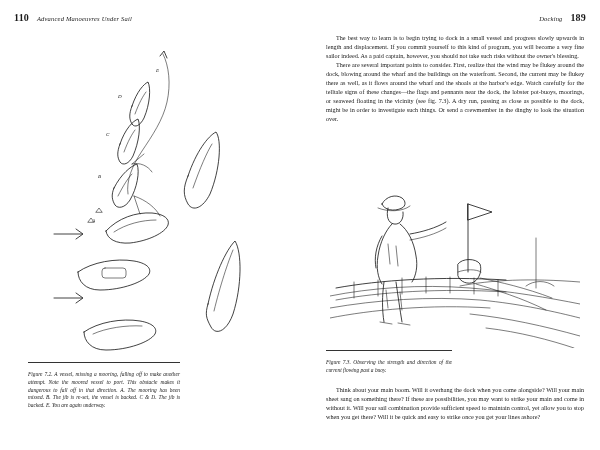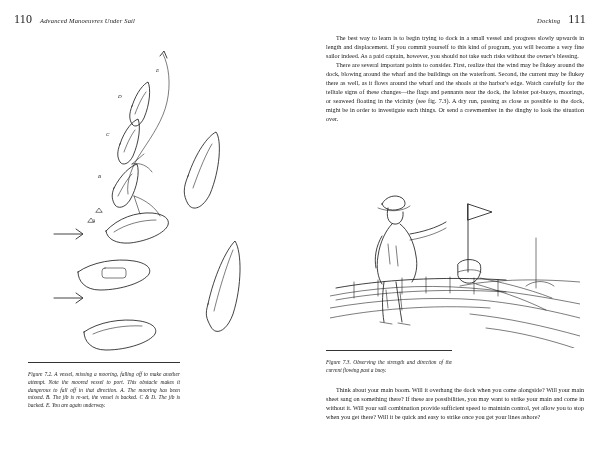--- a/index.html
+++ b/index.html
@@ -22,21 +22,22 @@
   }
   
   .head {
     position: absolute;
     top: 12px;
     font-size: 6.5px;
     letter-spacing: 0.2px;
     color: #1a1a1a;
   }
   .head .folio {
-    font-size: 12px;
+    font-size: 10px;
+    font-weight: bold;
   }
   .head-left {
     left: 14px;
   }
   .head-right {
     right: 14px;
     text-align: right;
   }
   .head .title {
     font-style: italic;
@@ -102,21 +103,21 @@
 <body>
 
 <div class="page">
 
   <div class="head head-left">
     <span class="folio">110</span>
     <span class="title">Advanced Manoeuvres Under Sail</span>
   </div>
   <div class="head head-right">
     <span class="title">Docking</span>
-    <span class="folio">111</span>
+    <span class="folio">189</span>
   </div>
 
   <div class="fig" style="left:36px; top:36px;">
     <svg width="250" height="320" viewBox="0 0 250 320" xmlns="http://www.w3.org/2000/svg">
 
       <path class="ink-thin" d="M127 18 C 133 30, 135 48, 131 66 C 127 84, 116 100, 106 115 C 96 130, 90 145, 92 158"></path>
 
       <path class="ink" d="M124 20 L128 15 L131 22"></path>
 
       <path class="ink" d="M96 70 C 101 55, 108 48, 112 46 C 115 52, 114 68, 108 82 C 104 90, 99 92, 96 88 C 93 83, 93 78, 96 70 Z"></path>

